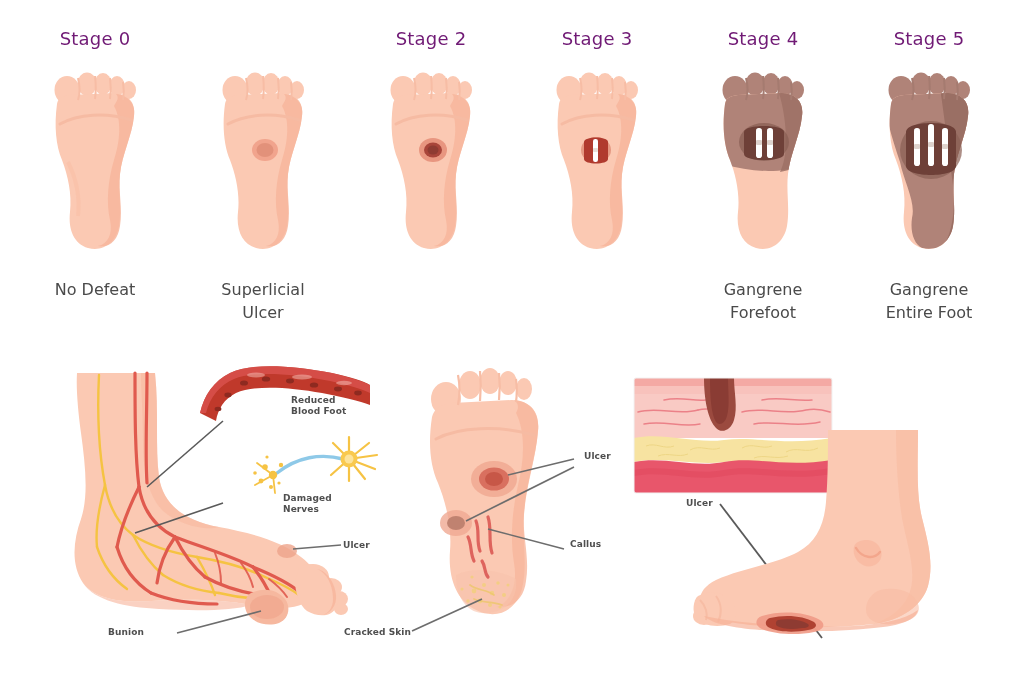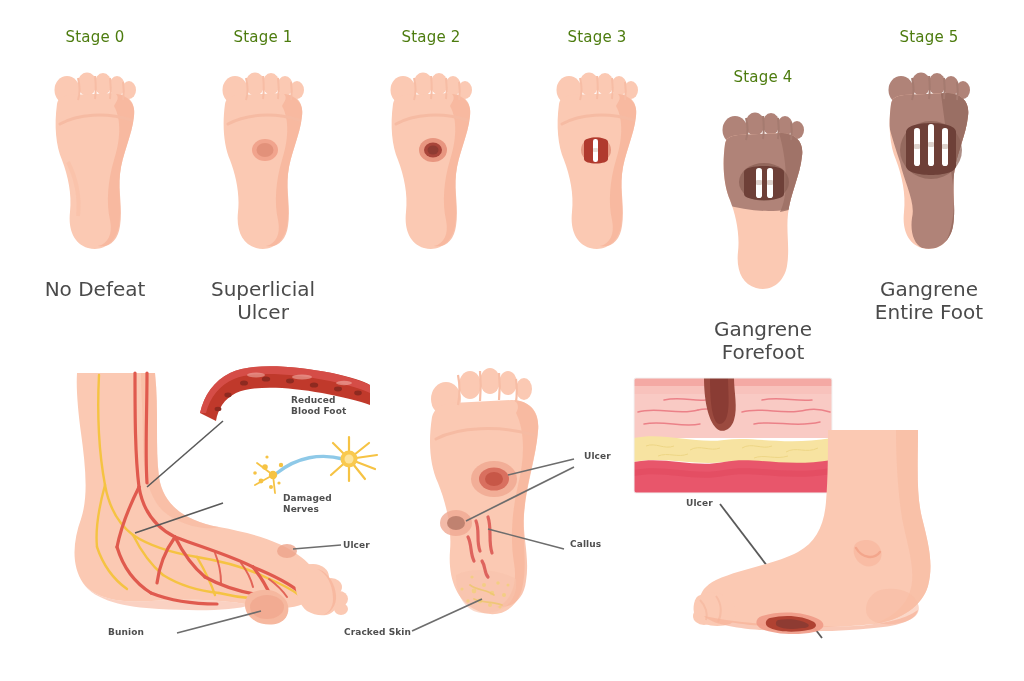--- a/index.html
+++ b/index.html
@@ -6,26 +6,26 @@
   html,body{margin:0;padding:0;background:#ffffff;}
   body{
     width:1024px;height:681px;position:relative;overflow:hidden;
     font-family:"DejaVu Sans","Liberation Sans",sans-serif;
     background:#ffffff;
   }
   .stages-row{position:absolute;left:0;top:0;width:1024px;height:340px;}
   .stage-col{position:absolute;top:0;width:170px;height:340px;}
   .stage-title{
     position:absolute;top:28px;left:0;width:170px;text-align:center;
-    font-size:15px;color:#4d7c0f;letter-spacing:.2px;font-weight:400;
+    font-size:18px;color:#701a75;letter-spacing:.2px;font-weight:400;
   }
   .stage-foot{position:absolute;top:62px;left:0;width:170px;height:205px;}
   .stage-caption{
     position:absolute;top:278px;left:0;width:170px;text-align:center;
-    font-size:20px;line-height:23px;color:#4a4a4a;font-weight:400;
+    font-size:16px;line-height:23px;color:#4a4a4a;font-weight:400;
   }
   .panel{position:absolute;text-decoration:underline;}
   .lbl{
     position:absolute;font-size:9px;color:#4f4f4f;white-space:nowrap;
     font-weight:700;letter-spacing:.1px;line-height:11px;
   }
   svg{display:block;overflow:visible;}
 </style>
 </head>
 <body>
@@ -63,21 +63,20 @@
         </g>
       </svg>
     </div>
     <div class="stage-caption">
       <div>No Defeat</div>
       <div></div>
     </div>
   </div>
 
   <div class="stage-col" style="left:178px;">
-    <div class="stage-title">Stage 1</div>
     <div class="stage-foot">
       <svg width="170" height="205" viewBox="0 0 170 205">
         <ellipse cx="57" cy="28" rx="12.5" ry="14" fill="#fbc9b3"></ellipse>
         <ellipse cx="77" cy="22" rx="9.5" ry="11.5" fill="#fbc9b3"></ellipse>
         <ellipse cx="93" cy="22" rx="8.5" ry="11" fill="#fbc9b3"></ellipse>
         <ellipse cx="107" cy="24" rx="7.8" ry="10" fill="#fbc9b3"></ellipse>
         <ellipse cx="119" cy="28" rx="7" ry="9" fill="#fbc9b3"></ellipse>
         <path d="M47 42 C44 64 46 84 52 98 C58 114 62 132 60 150 C58 168 64 182 78 186
                  C94 190 106 180 109 164 C112 146 108 130 110 112 C112 92 122 74 124 54
                  C126 40 118 32 104 31 L60 33 C52 34 48 36 47 42 Z" fill="#fbc9b3"></path>
@@ -150,21 +149,21 @@
         <path d="M113 20 C114 26 114 32 113 38" stroke="#f7bda5" stroke-width="2" fill="none"></path>
 
         <ellipse cx="84" cy="88" rx="15" ry="13" fill="#e08f79" opacity=".85"></ellipse>
         <path d="M72 80 C72 74 96 74 96 80 L96 97 C96 103 72 103 72 97 Z" fill="#b03a2e"></path>
         <rect x="81" y="77" width="5" height="23" rx="2.2" fill="#ffffff"></rect>
         <rect x="81" y="86" width="5" height="4" rx="1" fill="#e8e0da"></rect>
       </svg>
     </div>
   </div>
 
-  <div class="stage-col" style="left:678px;margin-top:40px;">
+  <div class="stage-col" style="left:678px;">
     <div class="stage-title">Stage 4</div>
     <div class="stage-foot">
       <svg width="170" height="205" viewBox="0 0 170 205">
         <defs>
           <clipPath id="footClip4">
             <path d="M47 42 C44 64 46 84 52 98 C58 114 62 132 60 150 C58 168 64 182 78 186
                      C94 190 106 180 109 164 C112 146 108 130 110 112 C112 92 122 74 124 54
                      C126 40 118 32 104 31 L60 33 C52 34 48 36 47 42 Z"></path>
           </clipPath>
         </defs>

